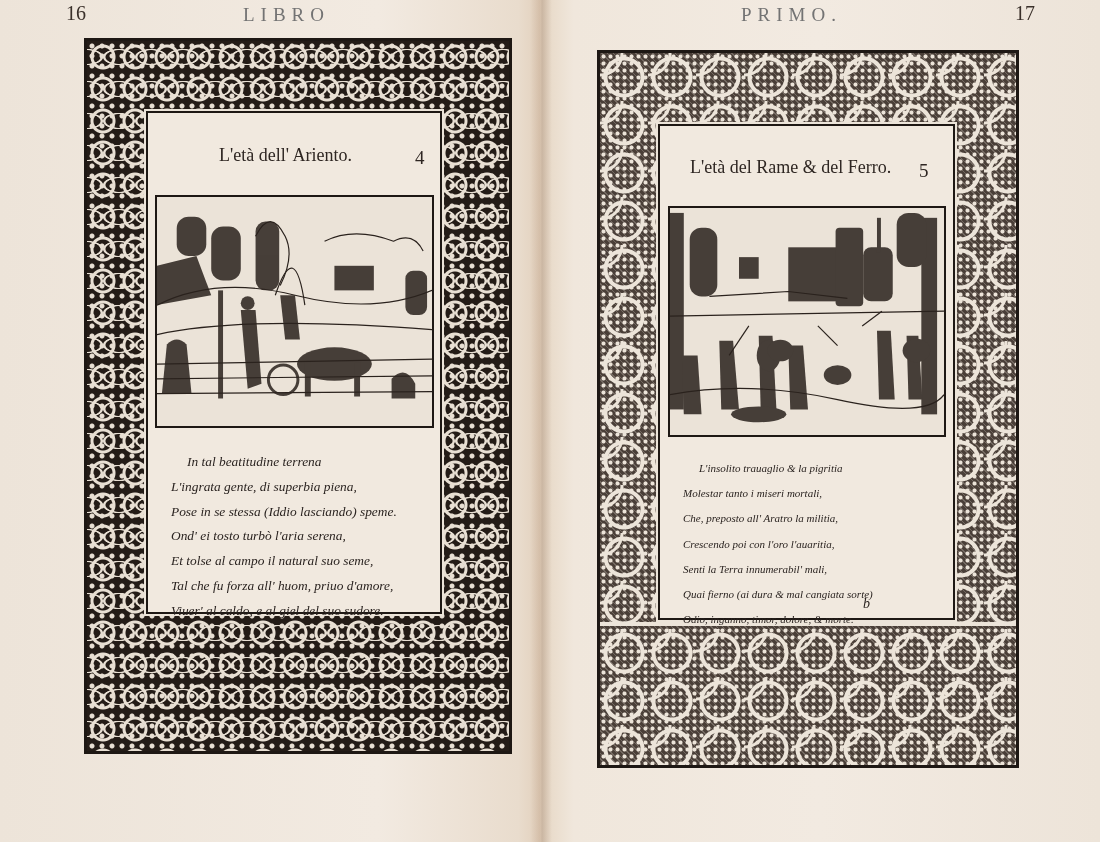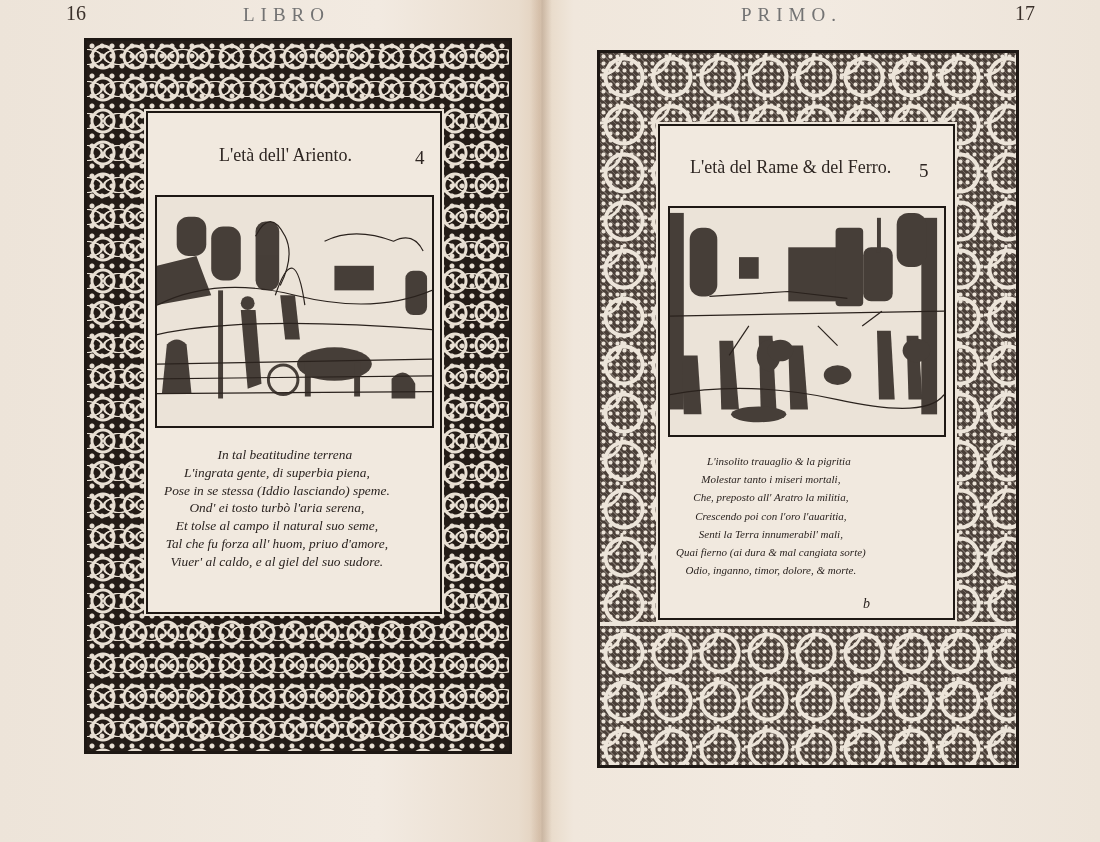--- a/index.html
+++ b/index.html
@@ -79,21 +79,21 @@
     background: #ebe3d8; overflow: hidden;
   }
   .woodcut svg { width: 100%; height: 100%; display: block; }
   .left-woodcut { left: 155px; top: 195px; width: 279px; height: 233px; }
   .right-woodcut { left: 668px; top: 206px; width: 278px; height: 231px; }
 
   .verse {
     position: absolute; font-family: "Liberation Serif", serif; font-style: italic;
     font-size: 13.4px; line-height: 17.8px; color: #2a2320; white-space: nowrap;
   }
-  .verse div { margin: 0; text-align: center; }
+  .verse div { margin: 7px; }
   .verse .indent { padding-left: 16px; }
   .left-verse { left: 164px; top: 446px; }
   .right-verse { left: 676px; top: 452px; font-size: 11px; line-height: 18.2px; }
   .signature {
     position: absolute; left: 863px; top: 596px; font-style: italic; font-size: 14px;
     font-family: "Liberation Serif", serif; color: #2a2320;
   }
 </style>
 </head>
 <body>

